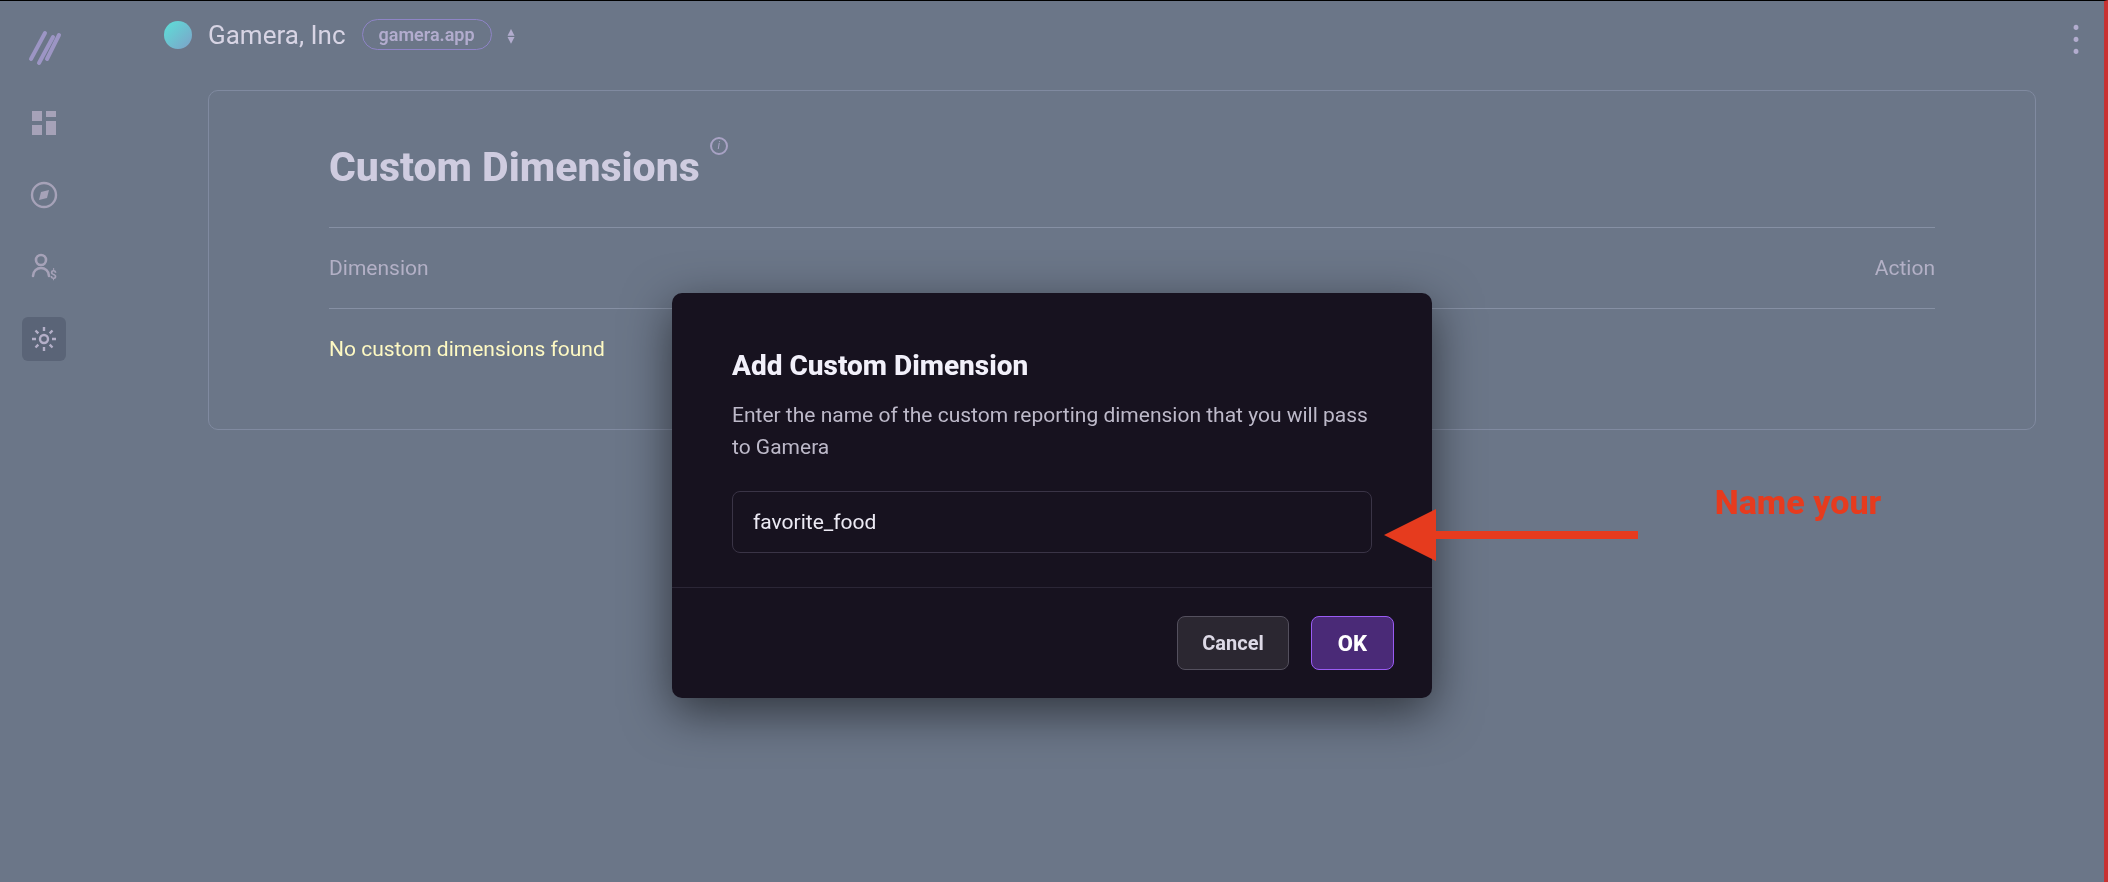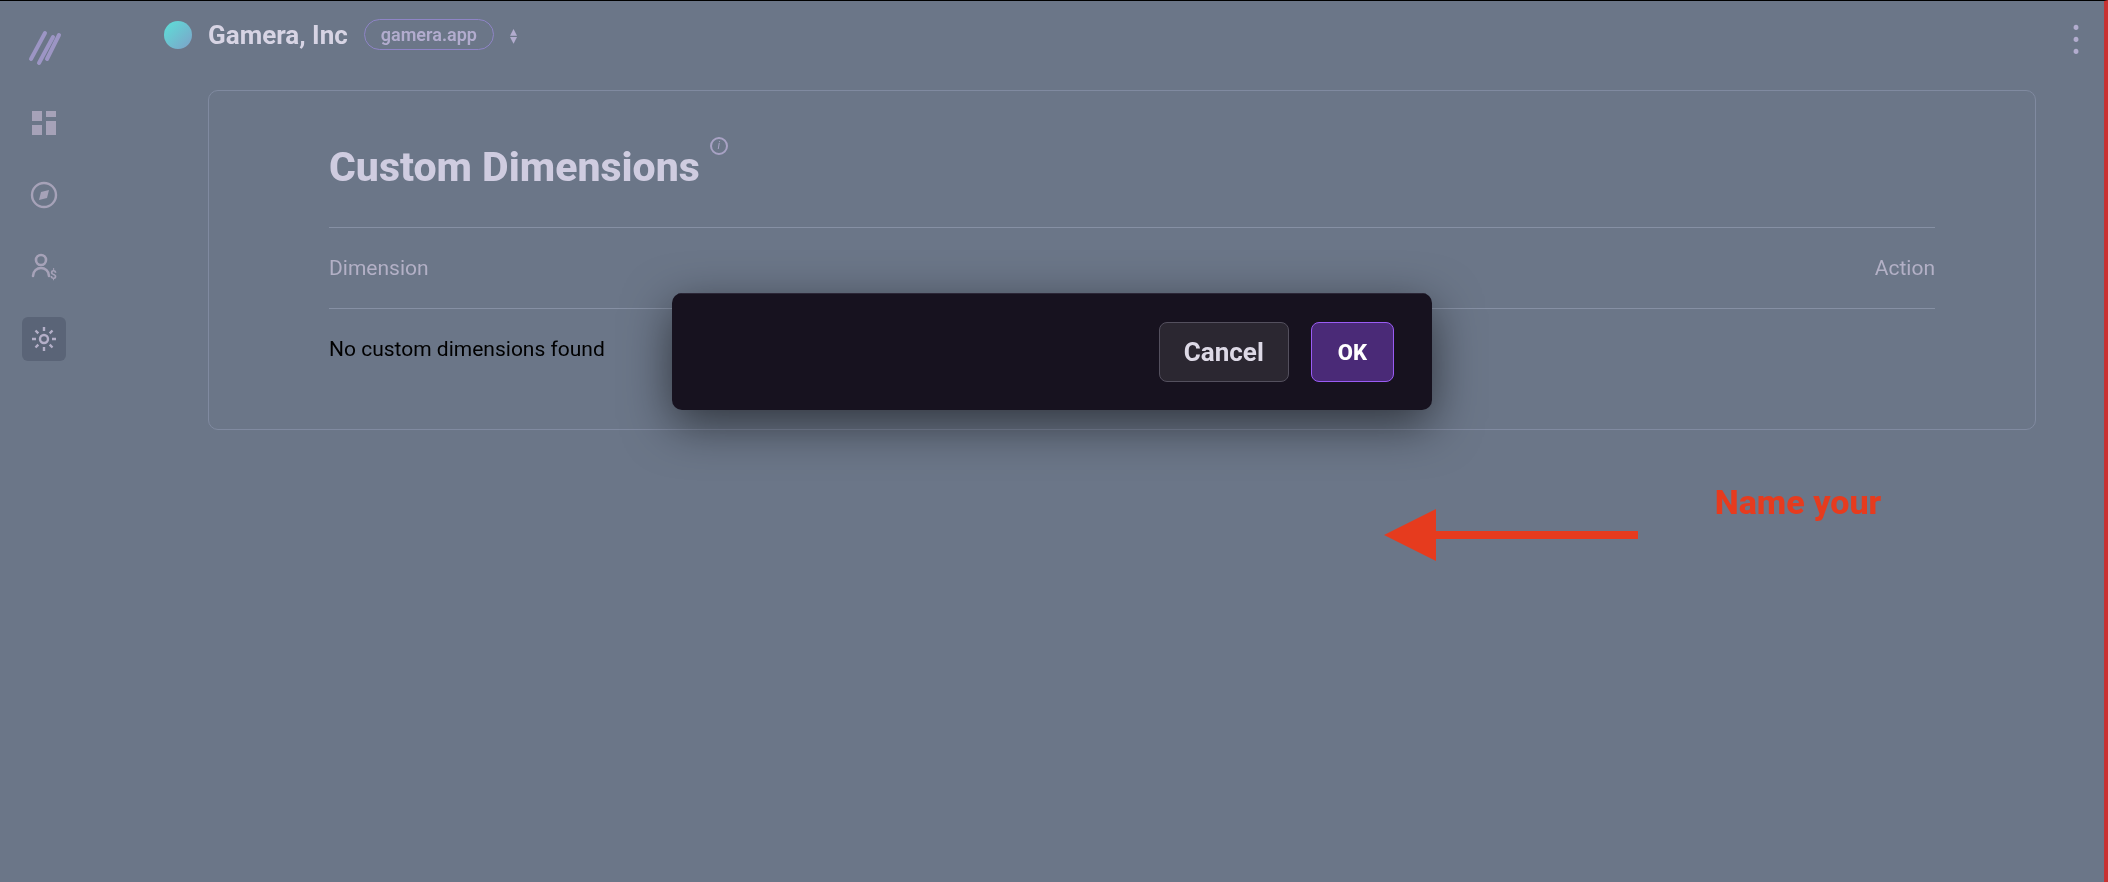--- a/index.html
+++ b/index.html
@@ -5,42 +5,42 @@
     * { margin:0; padding:0; box-sizing:border-box; font-family:-apple-system,BlinkMacSystemFont,"Segoe UI",Roboto,Arial,sans-serif; }
     body { width:2108px; height:882px; background:#6b7688; overflow:hidden; position:relative; border-top:1px solid #000; border-right:4px solid #c83232; }
     .app { display:flex; width:100%; height:100%; }
     .rail { width:88px; background:#6b7688; display:flex; flex-direction:column; align-items:center; padding-top:24px; gap:28px; }
     .rail .logo { color:#a09ab8; }
     .rail .item { width:44px; height:44px; display:flex; align-items:center; justify-content:center; color:#a6a2b8; cursor:pointer; border-radius:6px; }
     .rail .item.active { background:#5a6477; }
     .content { flex:1; padding:0 40px 40px 32px; position:relative; }
     .header { display:flex; align-items:center; gap:16px; padding:18px 0 40px 44px; }
     .org-dot { width:28px; height:28px; border-radius:50%; background:linear-gradient(135deg,#5ce0d8 0%, #7ea1c8 100%); }
-    .org-name { color:#d7d4e4; font-size:26px; font-weight:700; }
+    .org-name { color:#d7d4e4; font-size:26px; font-weight:400; }
     .domain-chip { border:1.5px solid #8e84c6; border-radius:18px; padding:4px 16px; color:#b2acce; font-size:18px; font-weight:600; }
     .updown { color:#b2acce; font-size:14px; line-height:8px; display:flex; flex-direction:column; }
     .kebab { position:absolute; top:24px; right:24px; color:#b2acce; font-size:24px; line-height:7px; letter-spacing:0; }
     .kebab span{display:block;margin-bottom:5px;}
     .panel { margin-left:88px; margin-right:28px; border:1px solid #808aa0; border-radius:10px; padding:52px 100px 40px 120px; position:relative; }
     .panel-head { display:flex; justify-content:space-between; align-items:flex-start; margin-bottom:36px; }
     .title-block h1 { color:#cfcce0; font-size:41px; font-weight:800; display:inline; }
     .title-sup { display:inline-block; vertical-align:top; margin-left:6px; margin-top:-6px; border:2px solid #a8a2c4; color:#a8a2c4; width:18px; height:18px; border-radius:50%; font-size:11px; text-align:center; line-height:14px; font-style:italic; }
     .subtitle { color:#b3b0c6; font-size:21px; margin-top:14px; }
     .new-btn { border:1.5px solid #9b90e0; background:transparent; color:#c1b9ee; font-size:22px; font-weight:800; padding:14px 26px; border-radius:8px; cursor:pointer; }
     .row { display:flex; justify-content:space-between; padding:28px 0; border-top:1px solid #8690a4; color:#b3b0c6; font-size:21px; }
-    .empty-text{ color:#000000; }
+    .empty-text{ color:#fef9c3; }
     .overlay { position:absolute; inset:0; display:flex; align-items:flex-start; justify-content:center; }
     .modal { margin-top:292px; width:760px; background:#17121f; border-radius:10px; box-shadow:0 14px 48px rgba(0,0,0,0.55); color:#e8e6f1; overflow:hidden; }
     .modal-body { padding:56px 60px 34px 60px; }
     .modal-title { font-size:28px; font-weight:800; margin-bottom:18px; color:#f2f0fa; }
     .modal-desc { font-size:21px; line-height:1.5; color:#bdb9c9; margin-bottom:28px; }
     .modal-input-wrap { border:1px solid #3a3446; border-radius:8px; padding:18px 20px; }
     .modal-input { width:100%; background:transparent; border:none; outline:none; color:#eceaf4; font-size:21px; }
     .modal-foot { border-top:1px solid #2b2636; padding:28px 38px; display:flex; justify-content:flex-end; gap:22px; }
-    .btn-cancel { background:#2b2731; border:1px solid #54505e; color:#ddd9e6; font-size:26px; font-weight:700; padding:14px 24px; border-radius:8px; cursor:pointer; }
+    .btn-cancel { background:#2b2731; border:1px solid #54505e; color:#ddd9e6; font-size:20px; font-weight:700; padding:14px 24px; border-radius:8px; cursor:pointer; }
     .btn-ok { background:#4a2a77; border:1.5px solid #9a5cf4; color:#fff; font-size:22px; font-weight:800; padding:0 26px; border-radius:8px; cursor:pointer; }
     .annotation { position:absolute; top:490px; left:1334px; z-index:20; pointer-events:none; }
     .annotation .arrow-line { position:absolute; top:40px; left:94px; height:8px; width:210px; background:#e63b1e; }
     .annotation .arrow-head { position:absolute; top:18px; left:50px; width:0; height:0; border-right:52px solid #e63b1e; border-top:26px solid transparent; border-bottom:26px solid transparent; }
     .annotation .txt { position:absolute; left:254px; top:-10px; width:420px; color:#e63b1e; font-size:34px; font-weight:800; line-height:1.25; text-align:center; }
   </style>
 </head>
 <body>
 
 <div class="app">
@@ -113,20 +113,27 @@
       <div class="row">
         <div class="empty-text">No custom dimensions found</div>
         <div></div>
       </div>
     </div>
   </div>
 </div>
 
 <div class="overlay">
   <div class="modal">
+    <div class="modal-body">
+      <div class="modal-title">Add Custom Dimension</div>
+      <div class="modal-desc">Enter the name of the custom reporting dimension that you will pass to Gamera</div>
+      <div class="modal-input-wrap">
+        <input class="modal-input" value="favorite_food" style="">
+      </div>
+    </div>
     <div class="modal-foot">
       <button class="btn-cancel">Cancel</button>
       <button class="btn-ok">OK</button>
     </div>
   </div>
 </div>
 
 <div class="annotation">
   <div class="arrow-head"></div>
   <div class="arrow-line"></div>

